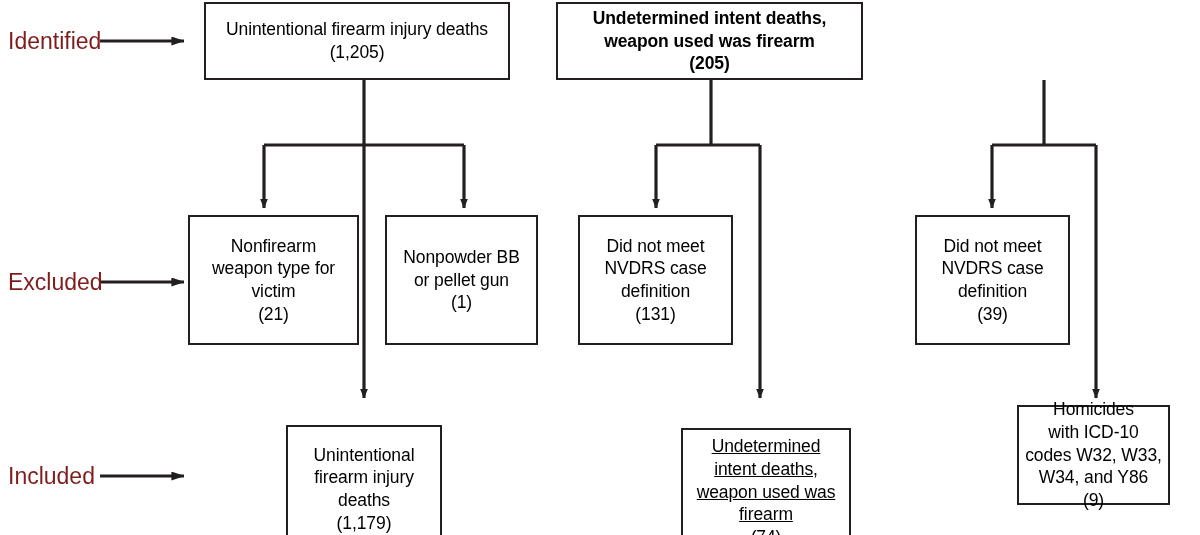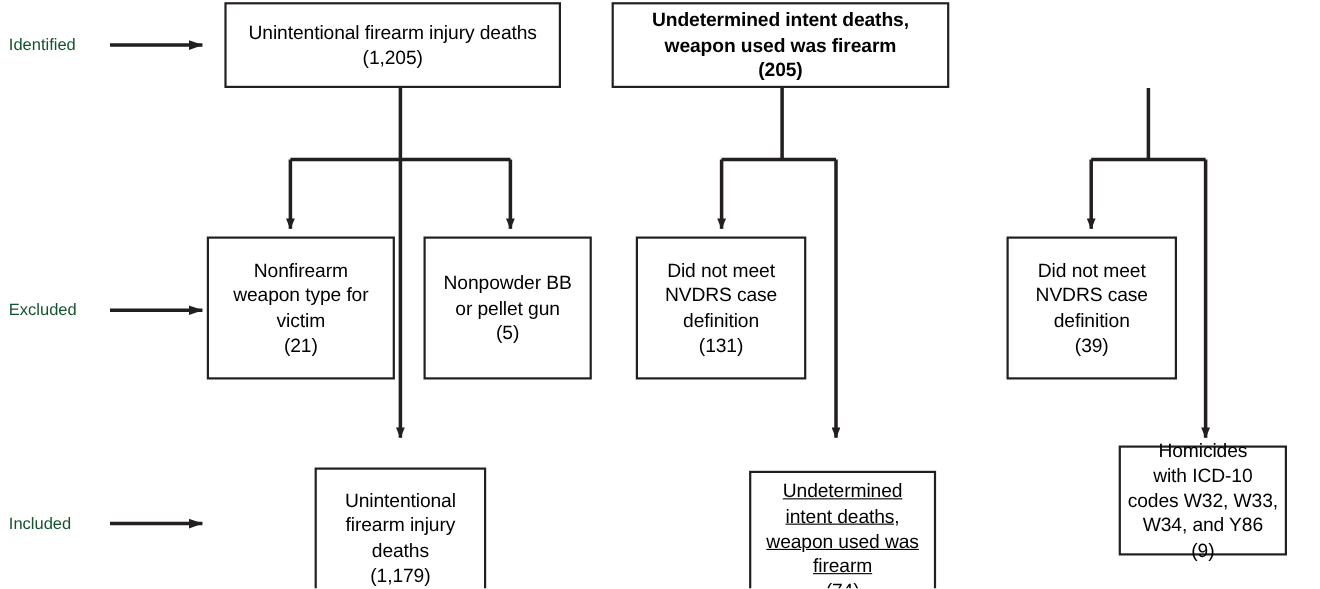--- a/index.html
+++ b/index.html
@@ -35,22 +35,22 @@
     text-align: center;
     color: #000000;
     line-height: 1.30;
     font-size: 17.5px;
     padding: 2px 6px;
     white-space: pre-line;
     letter-spacing: -0.1px;
   }
   .row-label {
     position: absolute;
-    color: #14532d;
-    font-size: 15px;
+    color: #7f1d1d;
+    font-size: 23px;
     line-height: 1;
     white-space: nowrap;
     transform: translateY(-50%);
   }
 </style>
 </head>
 <body>
 
 <div id="canvas">
 
@@ -127,21 +127,21 @@
   <div class="node" style="left:556px; top:2px; width:307px; height:78px;font-weight:bold;">Undetermined intent deaths,
 weapon used was firearm
 (205)</div>
 
   <div class="node" style="left:188px; top:215px; width:171px; height:130px;">Nonfirearm
 weapon type for
 victim
 (21)</div>
   <div class="node" style="left:385px; top:215px; width:153px; height:130px;">Nonpowder BB
 or pellet gun
-(5)</div>
+(1)</div>
   <div class="node" style="left:578px; top:215px; width:155px; height:130px;">Did not meet
 NVDRS case
 definition
 (131)</div>
   <div class="node" style="left:915px; top:215px; width:155px; height:130px;">Did not meet
 NVDRS case
 definition
 (39)</div>
 
   <div class="node" style="left:286px; top:405px; width:156px; height:128px;margin-top:20px;">Unintentional

